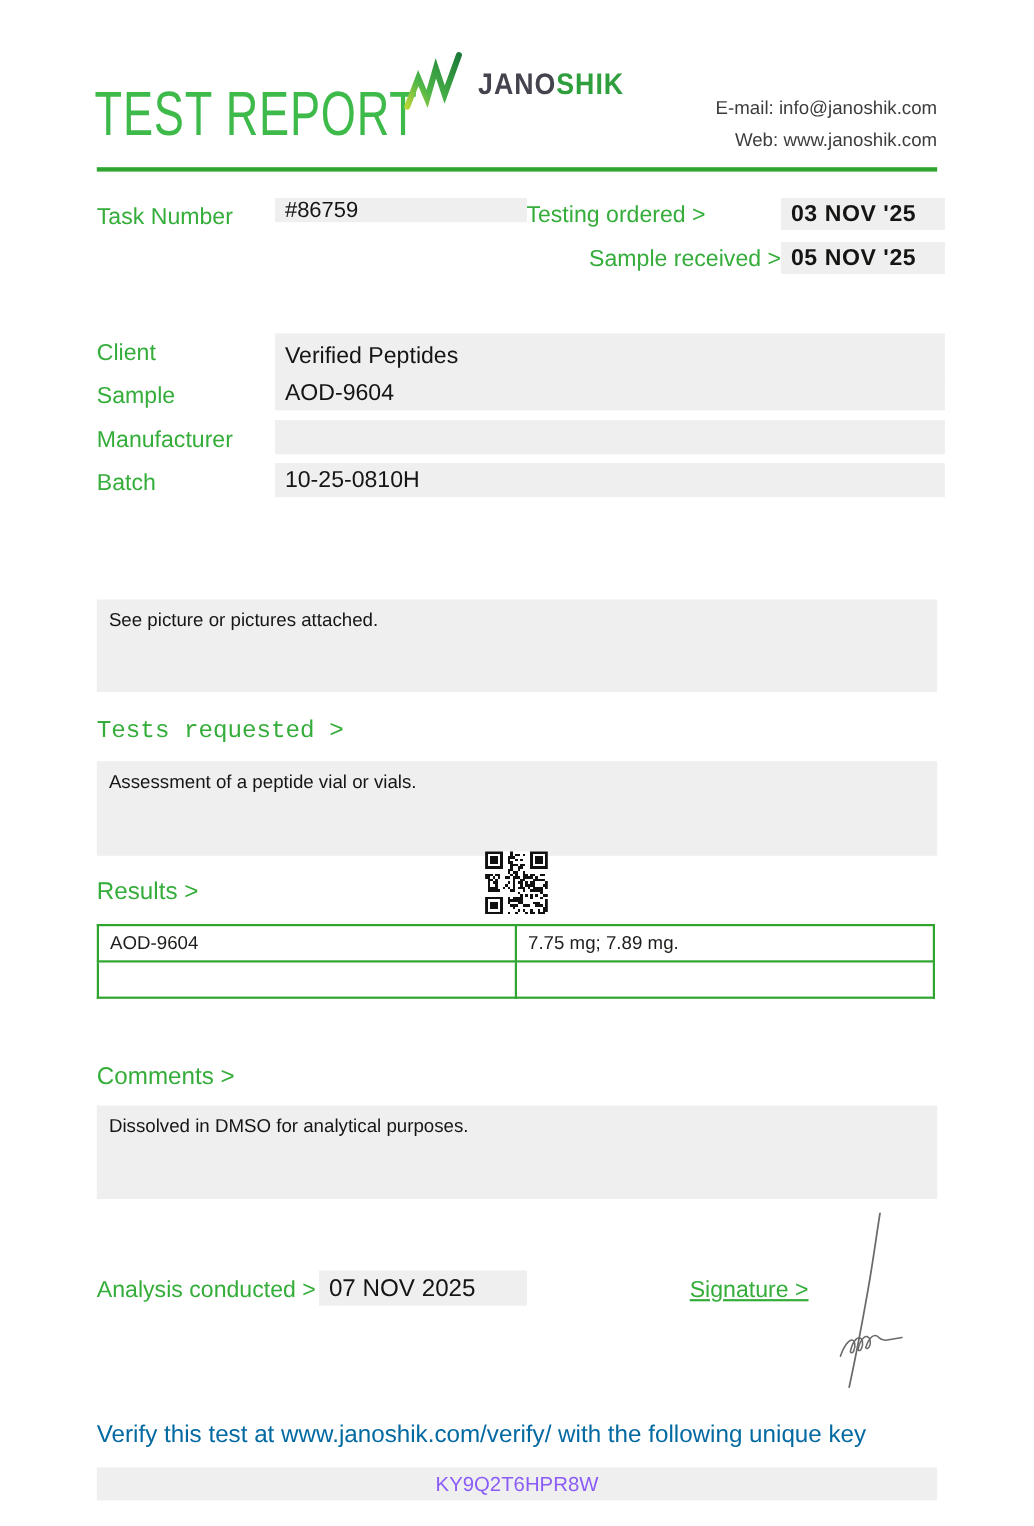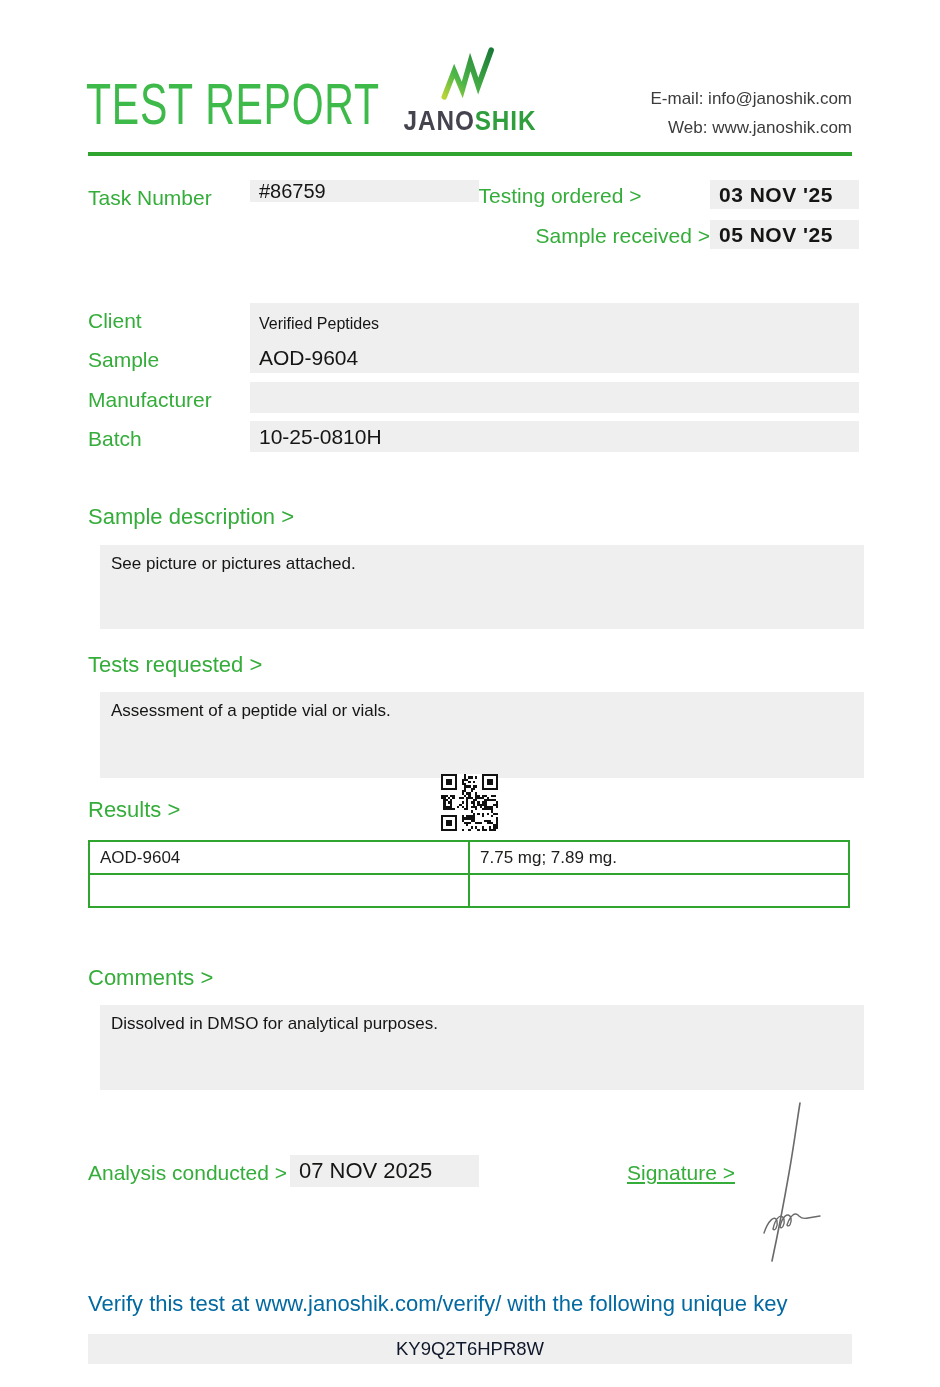--- a/index.html
+++ b/index.html
@@ -3,43 +3,43 @@
 <meta charset="utf-8">
 <style>
   html,body{margin:0;padding:0;background:#fff;}
   .page{position:relative;width:940px;height:1387px;background:#ffffff;
         font-family:"Liberation Sans",sans-serif;color:#1d1d1b;overflow:hidden;}
   .abs{position:absolute;}
 
   
   .title{left:86px;top:76px;font-size:57px;color:#3eba4b;white-space:nowrap;
          letter-spacing:1px;transform:scaleX(0.72);transform-origin:left top;line-height:1;}
-  .logo{left:50%;top:44px;transform:translateX(-50%);display:flex;flex-direction:column;align-items:center;}
+  .logo{left:50%;top:44px;transform:translateX(-50%);display:flex;flex-direction:row;align-items:center;}
   .logo-text{font-size:27px;font-weight:bold;letter-spacing:1px;line-height:1;margin-top:4px;
              transform:scaleX(0.9);white-space:nowrap;}
   .logo-dark{color:#45434e;}
   .logo-green{color:#2f9e3c;}
   .contact{right:88px;top:84px;text-align:right;font-size:17px;line-height:29px;color:#3c3c3c;}
   .rule{left:88px;top:152px;width:764px;height:4px;background:#2fa52f;}
 
   
   .glabel{color:#35ad3a;font-size:21px;white-space:nowrap;line-height:1.2;}
   .vbox{background:#efefef;display:flex;align-items:center;font-size:20px;color:#151514;}
   .vbox.pad{padding-left:9px;}
   .date-val{font-size:21px;font-weight:bold;letter-spacing:0.5px;}
 
   
-  .body-box{background:#efefef;font-size:17px;color:#151514;padding:9px 11px;box-sizing:border-box;margin-left:12px;}
+  .body-box{background:#efefef;font-size:17px;color:#151514;padding:9px 11px;box-sizing:border-box;}
 
   
   table.results{border-collapse:collapse;width:762px;table-layout:fixed;background:#fff;}
   table.results td{border:2px solid #2fa52f;height:31px;font-size:17px;padding:0 0 0 10px;}
 
   .key-box{background:#efefef;display:flex;align-items:center;justify-content:center;
-           font-size:18.5px;color:#0f172a;}
+           font-size:18.5px;color:#8b5cf6;}
   .verify{color:#0369a1;font-size:22px;white-space:nowrap;}
   .right-meta{display:flex;align-items:center;justify-content:flex-end;}
   .qr-wrap{width:57px;height:57px;}
 </style>
 </head>
 <body>
 
 <div class="page">
 
   <div class="abs title">TEST REPORT</div>
@@ -76,37 +76,36 @@
     <span class="glabel">Testing ordered  &gt;</span>
   </div>
   <div class="abs vbox pad date-val" style="left:710px;top:180px;width:140px;height:29px;">03 NOV '25</div>
 
   <div class="abs right-meta" style="right:230px;top:223px;width:300px;">
     <span class="glabel">Sample received &gt;</span>
   </div>
   <div class="abs vbox pad date-val" style="left:710px;top:220px;width:140px;height:29px;">05 NOV '25</div>
 
   <div class="abs glabel" style="left:88px;top:308px;">Client</div>
-  <div class="abs vbox pad" style="left:250px;top:303px;width:600px;height:42px;font-size:16px;">Verified Peptides</div>
+  <div class="abs vbox pad" style="left:250px;top:303px;width:600px;height:42px;font-size:21px;">Verified Peptides</div>
 
   <div class="abs glabel" style="left:88px;top:347px;">Sample</div>
   <div class="abs vbox pad" style="left:250px;top:342px;width:600px;height:31px;font-size:21px;">AOD-9604</div>
 
   <div class="abs glabel" style="left:88px;top:387px;">Manufacturer</div>
   <div class="abs vbox pad" style="left:250px;top:382px;width:600px;height:31px;font-size:21px;"></div>
 
   <div class="abs glabel" style="left:88px;top:426px;">Batch</div>
   <div class="abs vbox pad" style="left:250px;top:421px;width:600px;height:31px;font-size:21px;">10-25-0810H</div>
 
-  <div class="abs glabel" style="left:88px;top:504px;font-size:22px;">Sample description &gt;</div>
   <div class="abs body-box" style="left:88px;top:545px;width:764px;height:84px;">
     <span>See picture or pictures attached.</span>
   </div>
 
-  <div class="abs glabel" style="left:88px;top:652px;font-size:22px;">Tests requested &gt;</div>
+  <div class="abs glabel" style="left:88px;top:652px;font-size:22px;font-family:Liberation Mono, monospace;">Tests requested &gt;</div>
   <div class="abs body-box" style="left:88px;top:692px;width:764px;height:86px;">
     <span>Assessment of a peptide vial or vials.</span>
   </div>
 
   <div class="abs glabel" style="left:88px;top:797px;font-size:22px;">Results &gt;</div>
 
   <div class="abs qr-wrap" style="left:441px;top:774px;">
     <svg width="57" height="57" viewBox="0 0 25 25" shape-rendering="crispEdges">
       <rect x="0" y="0" width="25" height="25" fill="#ffffff"></rect>
       <path class="mods" fill="#111111" d="M10 0h1v1h-1zM10 1h1v1h-1zM12 1h1v1h-1zM13 1h1v1h-1zM15 1h1v1h-1zM9 2h1v1h-1zM10 2h1v1h-1zM11 2h1v1h-1zM9 3h1v1h-1zM12 3h1v1h-1zM14 3h1v1h-1zM9 4h1v1h-1zM10 4h1v1h-1zM10 5h1v1h-1zM11 5h1v1h-1zM12 5h1v1h-1zM14 5h1v1h-1zM15 5h1v1h-1zM10 6h1v1h-1zM13 6h1v1h-1zM14 6h1v1h-1zM9 7h1v1h-1zM10 7h1v1h-1zM13 7h1v1h-1zM9 8h1v1h-1zM11 8h1v1h-1zM12 8h1v1h-1zM15 8h1v1h-1zM0 9h1v1h-1zM1 9h1v1h-1zM2 9h1v1h-1zM4 9h1v1h-1zM5 9h1v1h-1zM10 9h1v1h-1zM12 9h1v1h-1zM15 9h1v1h-1zM16 9h1v1h-1zM18 9h1v1h-1zM19 9h1v1h-1zM22 9h1v1h-1zM23 9h1v1h-1zM0 10h1v1h-1zM1 10h1v1h-1zM3 10h1v1h-1zM5 10h1v1h-1zM8 10h1v1h-1zM9 10h1v1h-1zM11 10h1v1h-1zM12 10h1v1h-1zM13 10h1v1h-1zM15 10h1v1h-1zM16 10h1v1h-1zM17 10h1v1h-1zM18 10h1v1h-1zM20 10h1v1h-1zM1 11h1v1h-1zM2 11h1v1h-1zM4 11h1v1h-1zM11 11h1v1h-1zM14 11h1v1h-1zM15 11h1v1h-1zM19 11h1v1h-1zM20 11h1v1h-1zM21 11h1v1h-1zM22 11h1v1h-1zM23 11h1v1h-1zM1 12h1v1h-1zM3 12h1v1h-1zM4 12h1v1h-1zM9 12h1v1h-1zM11 12h1v1h-1zM13 12h1v1h-1zM14 12h1v1h-1zM16 12h1v1h-1zM18 12h1v1h-1zM19 12h1v1h-1zM24 12h1v1h-1zM1 13h1v1h-1zM4 13h1v1h-1zM8 13h1v1h-1zM11 13h1v1h-1zM14 13h1v1h-1zM16 13h1v1h-1zM17 13h1v1h-1zM18 13h1v1h-1zM19 13h1v1h-1zM23 13h1v1h-1zM24 13h1v1h-1zM1 14h1v1h-1zM2 14h1v1h-1zM3 14h1v1h-1zM4 14h1v1h-1zM7 14h1v1h-1zM9 14h1v1h-1zM11 14h1v1h-1zM13 14h1v1h-1zM14 14h1v1h-1zM15 14h1v1h-1zM17 14h1v1h-1zM19 14h1v1h-1zM20 14h1v1h-1zM21 14h1v1h-1zM22 14h1v1h-1zM24 14h1v1h-1zM1 15h1v1h-1zM2 15h1v1h-1zM3 15h1v1h-1zM4 15h1v1h-1zM5 15h1v1h-1zM10 15h1v1h-1zM11 15h1v1h-1zM15 15h1v1h-1zM18 15h1v1h-1zM19 15h1v1h-1zM20 15h1v1h-1zM21 15h1v1h-1zM22 15h1v1h-1zM13 16h1v1h-1zM22 16h1v1h-1zM14 17h1v1h-1zM16 17h1v1h-1zM18 17h1v1h-1zM20 17h1v1h-1zM23 17h1v1h-1zM24 17h1v1h-1zM9 18h1v1h-1zM11 18h1v1h-1zM12 18h1v1h-1zM13 18h1v1h-1zM14 18h1v1h-1zM18 18h1v1h-1zM22 18h1v1h-1zM9 19h1v1h-1zM10 19h1v1h-1zM11 19h1v1h-1zM12 19h1v1h-1zM13 19h1v1h-1zM14 19h1v1h-1zM24 19h1v1h-1zM9 20h1v1h-1zM13 20h1v1h-1zM14 20h1v1h-1zM19 20h1v1h-1zM20 20h1v1h-1zM21 20h1v1h-1zM24 20h1v1h-1zM10 21h1v1h-1zM11 21h1v1h-1zM12 21h1v1h-1zM15 21h1v1h-1zM16 21h1v1h-1zM17 21h1v1h-1zM20 21h1v1h-1zM21 21h1v1h-1zM22 21h1v1h-1zM24 21h1v1h-1zM11 22h1v1h-1zM23 22h1v1h-1zM24 22h1v1h-1zM13 23h1v1h-1zM15 23h1v1h-1zM18 23h1v1h-1zM21 23h1v1h-1zM23 23h1v1h-1zM24 23h1v1h-1zM9 24h1v1h-1zM12 24h1v1h-1zM16 24h1v1h-1zM18 24h1v1h-1zM19 24h1v1h-1zM21 24h1v1h-1zM22 24h1v1h-1zM23 24h1v1h-1z"></path>

